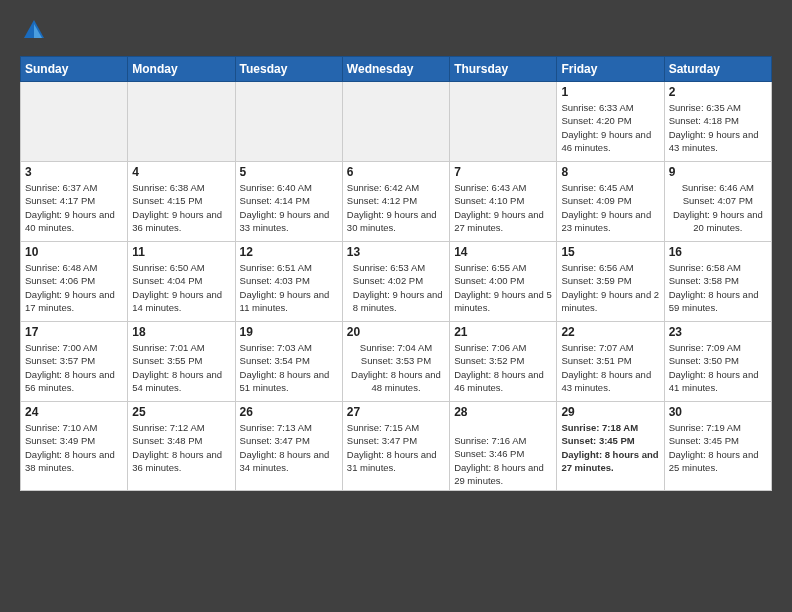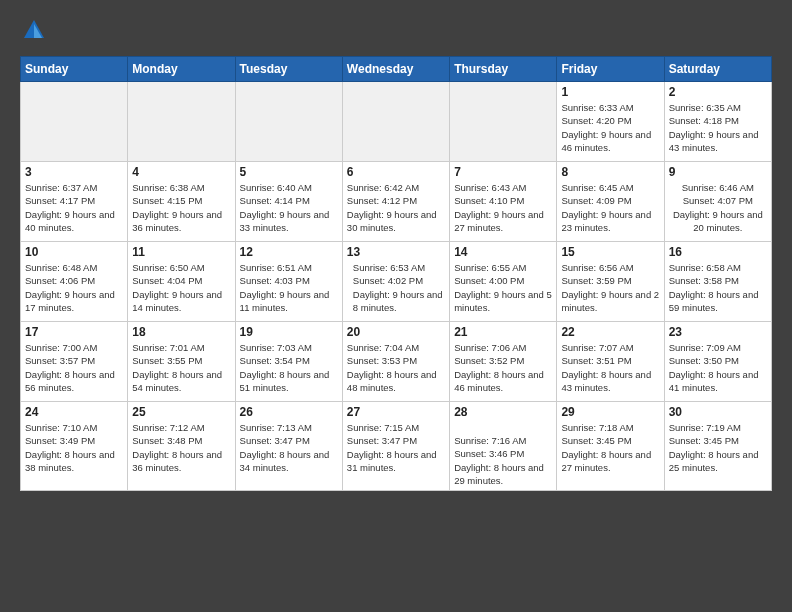--- a/index.html
+++ b/index.html
@@ -246,21 +246,21 @@
 Daylight: 8 hours and 54 minutes.</div>
           </td>
           <td>
             <span class="day-number">19</span>
             <div class="day-info" style="white-space: pre-line;">Sunrise: 7:03 AM
 Sunset: 3:54 PM
 Daylight: 8 hours and 51 minutes.</div>
           </td>
           <td>
             <span class="day-number">20</span>
-            <div class="day-info" style="white-space: pre-line;">Sunrise: 7:04 AM
+            <div class="day-info" style="white-space: pre-line; text-align: center;">Sunrise: 7:04 AM
 Sunset: 3:53 PM
 Daylight: 8 hours and 48 minutes.</div>
           </td>
           <td>
             <span class="day-number">21</span>
             <div class="day-info" style="white-space: pre-line;">Sunrise: 7:06 AM
 Sunset: 3:52 PM
 Daylight: 8 hours and 46 minutes.</div>
           </td>
           <td>
@@ -302,21 +302,21 @@
 Daylight: 8 hours and 31 minutes.</div>
           </td>
           <td>
             <span class="day-number">28</span>
             <div class="day-info" style="white-space: pre-line; margin-top: 15px;">Sunrise: 7:16 AM
 Sunset: 3:46 PM
 Daylight: 8 hours and 29 minutes.</div>
           </td>
           <td>
             <span class="day-number">29</span>
-            <div class="day-info" style="white-space: pre-line;">Sunrise: 7:18 AM
+            <div class="day-info" style="white-space: pre-line; font-weight: bold;">Sunrise: 7:18 AM
 Sunset: 3:45 PM
 Daylight: 8 hours and 27 minutes.</div>
           </td>
           <td>
             <span class="day-number">30</span>
             <div class="day-info" style="white-space: pre-line;">Sunrise: 7:19 AM
 Sunset: 3:45 PM
 Daylight: 8 hours and 25 minutes.</div>
           </td>
         </tr>

